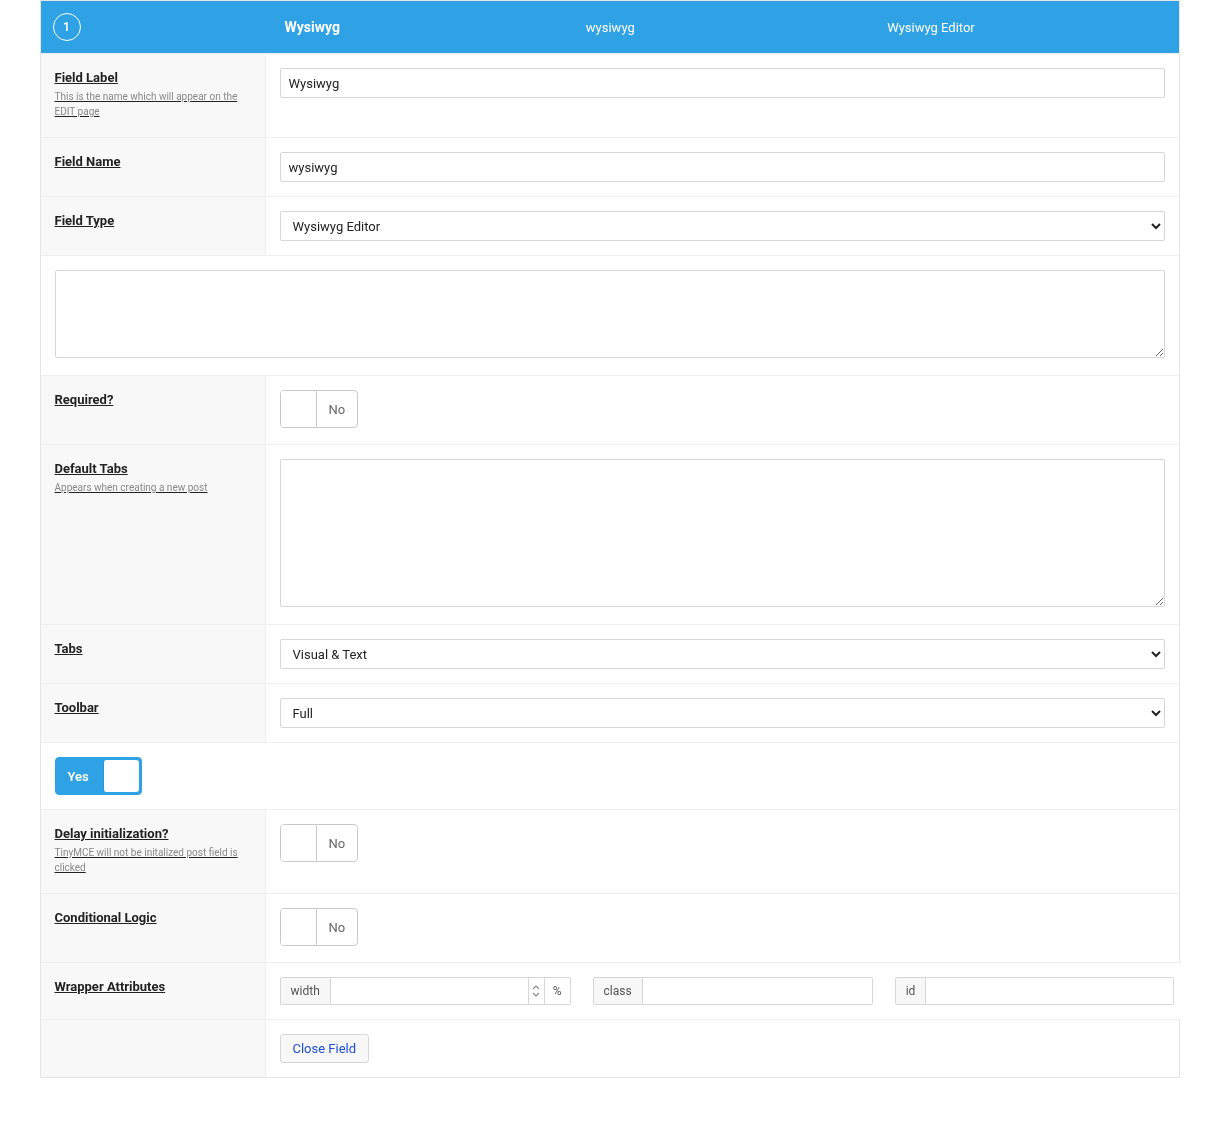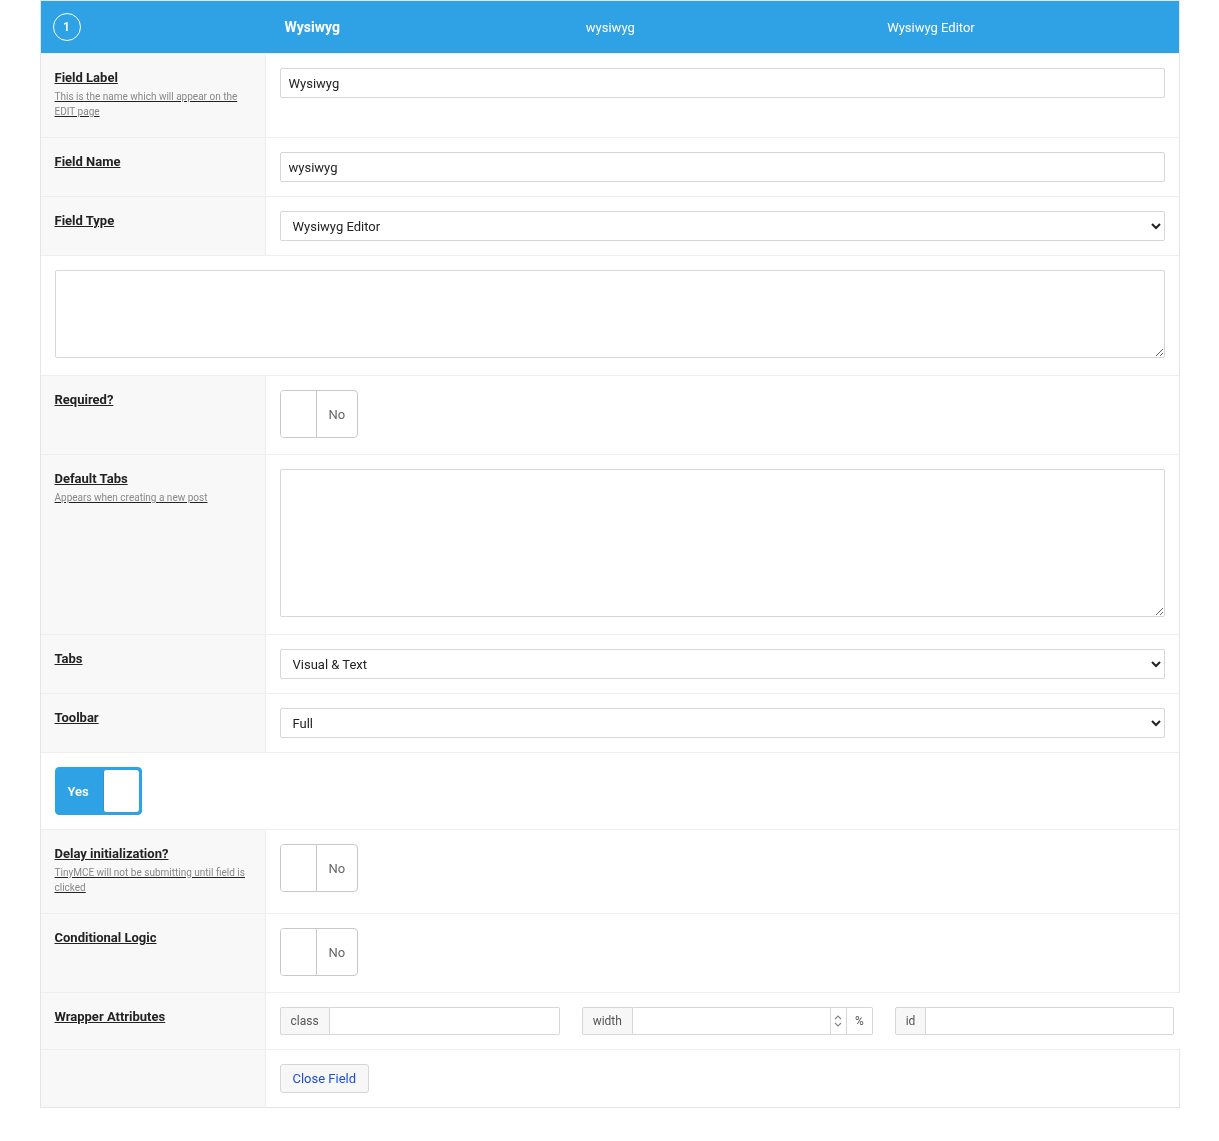--- a/index.html
+++ b/index.html
@@ -115,21 +115,21 @@
     background:#fff;
   }
   .textarea{resize:both;min-height:88px;}
   .textarea.tall{min-height:148px;}
 
   .toggle{
     display:inline-flex;
     align-items:center;
     border:1px solid var(--toggle-border);
     border-radius:4px;
-    height:48px;
+    height:38px;
     overflow:hidden;
     background:#fff;
     cursor:pointer;
     user-select:none;
   }
   .toggle .knob{
     width:36px;height:100%;
     border-right:1px solid var(--toggle-border);
     background:#fff;
   }
@@ -295,21 +295,21 @@
       <div class="toggle on">
         <div class="label">Yes</div>
         <div class="knob"></div>
       </div>
     </div>
   </div>
 
   <div class="row">
     <div class="side">
       <div class="title">Delay initialization?</div>
-      <div class="desc">TinyMCE will not be submitting until field is clicked</div>
+      <div class="desc">TinyMCE will not be initalized post field is clicked</div>
     </div>
     <div class="main">
       <div class="toggle">
         <div class="knob"></div>
         <div class="label">No</div>
       </div>
     </div>
   </div>
 
   <div class="row">
@@ -323,36 +323,36 @@
       </div>
     </div>
   </div>
 
   <div class="row">
     <div class="side">
       <div class="title">Wrapper Attributes</div>
     </div>
     <div class="main">
       <div class="wrap-attrs">
-        <div class="attr-group">
-          <div class="tag">class</div>
-          <input type="text" style="width: 230px; border-radius: 0px 2px 2px 0px;" value="">
-        </div>
         <div class="attr-group num">
           <div class="tag">width</div>
           <input type="text" class="narrow" value="" style="">
           <div class="spin">
             <svg width="8" height="14" viewBox="0 0 8 14">
               <path d="M1 5 L4 2 L7 5" fill="none" stroke="#888" stroke-width="1.2"></path>
               <path d="M1 9 L4 12 L7 9" fill="none" stroke="#888" stroke-width="1.2"></path>
             </svg>
           </div>
           <div class="pct">%</div>
         </div>
         <div class="attr-group">
+          <div class="tag">class</div>
+          <input type="text" style="width: 230px; border-radius: 0px 2px 2px 0px;" value="">
+        </div>
+        <div class="attr-group">
           <div class="tag">id</div>
           <input type="text" style="width: 248px; border-radius: 0px 2px 2px 0px;" value="">
         </div>
       </div>
     </div>
   </div>
 
   <div class="row">
     <div class="side"></div>
     <div class="main">

